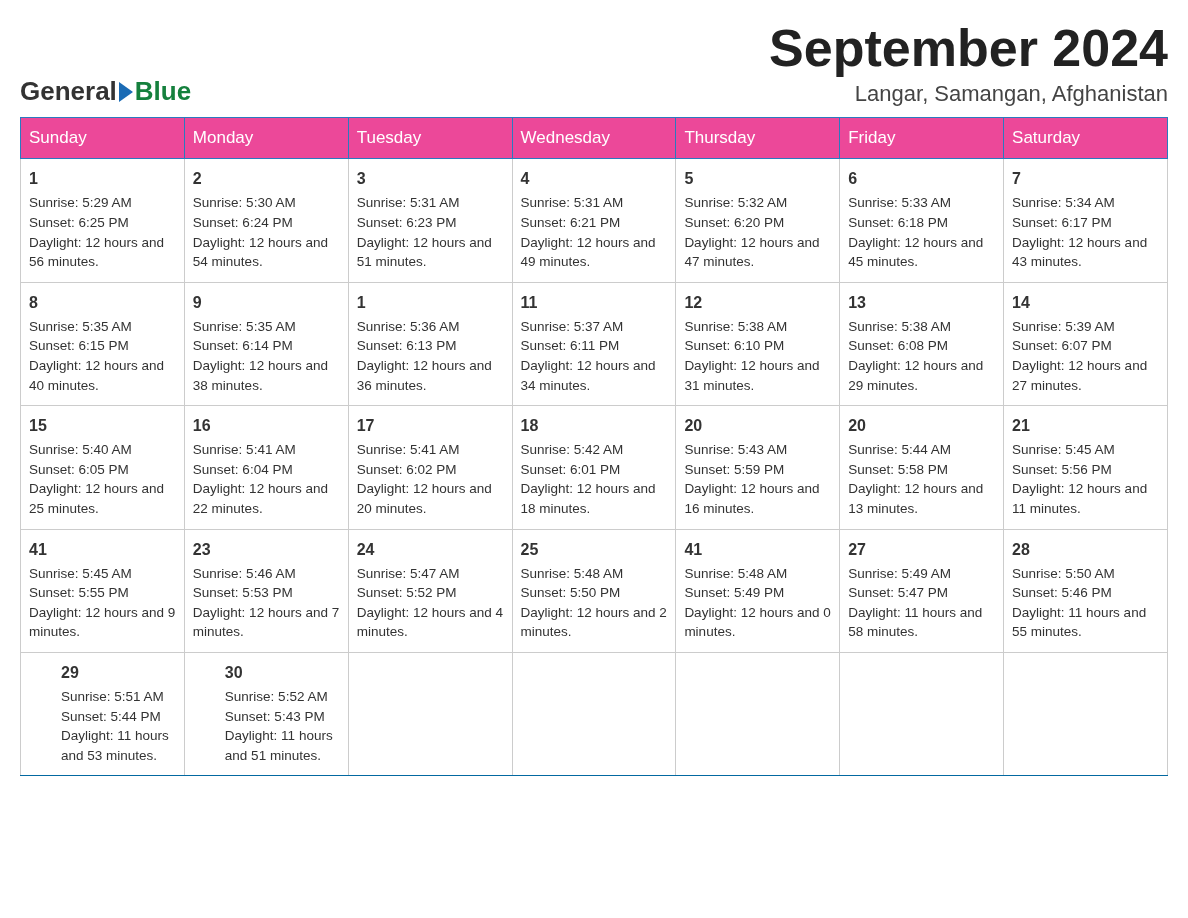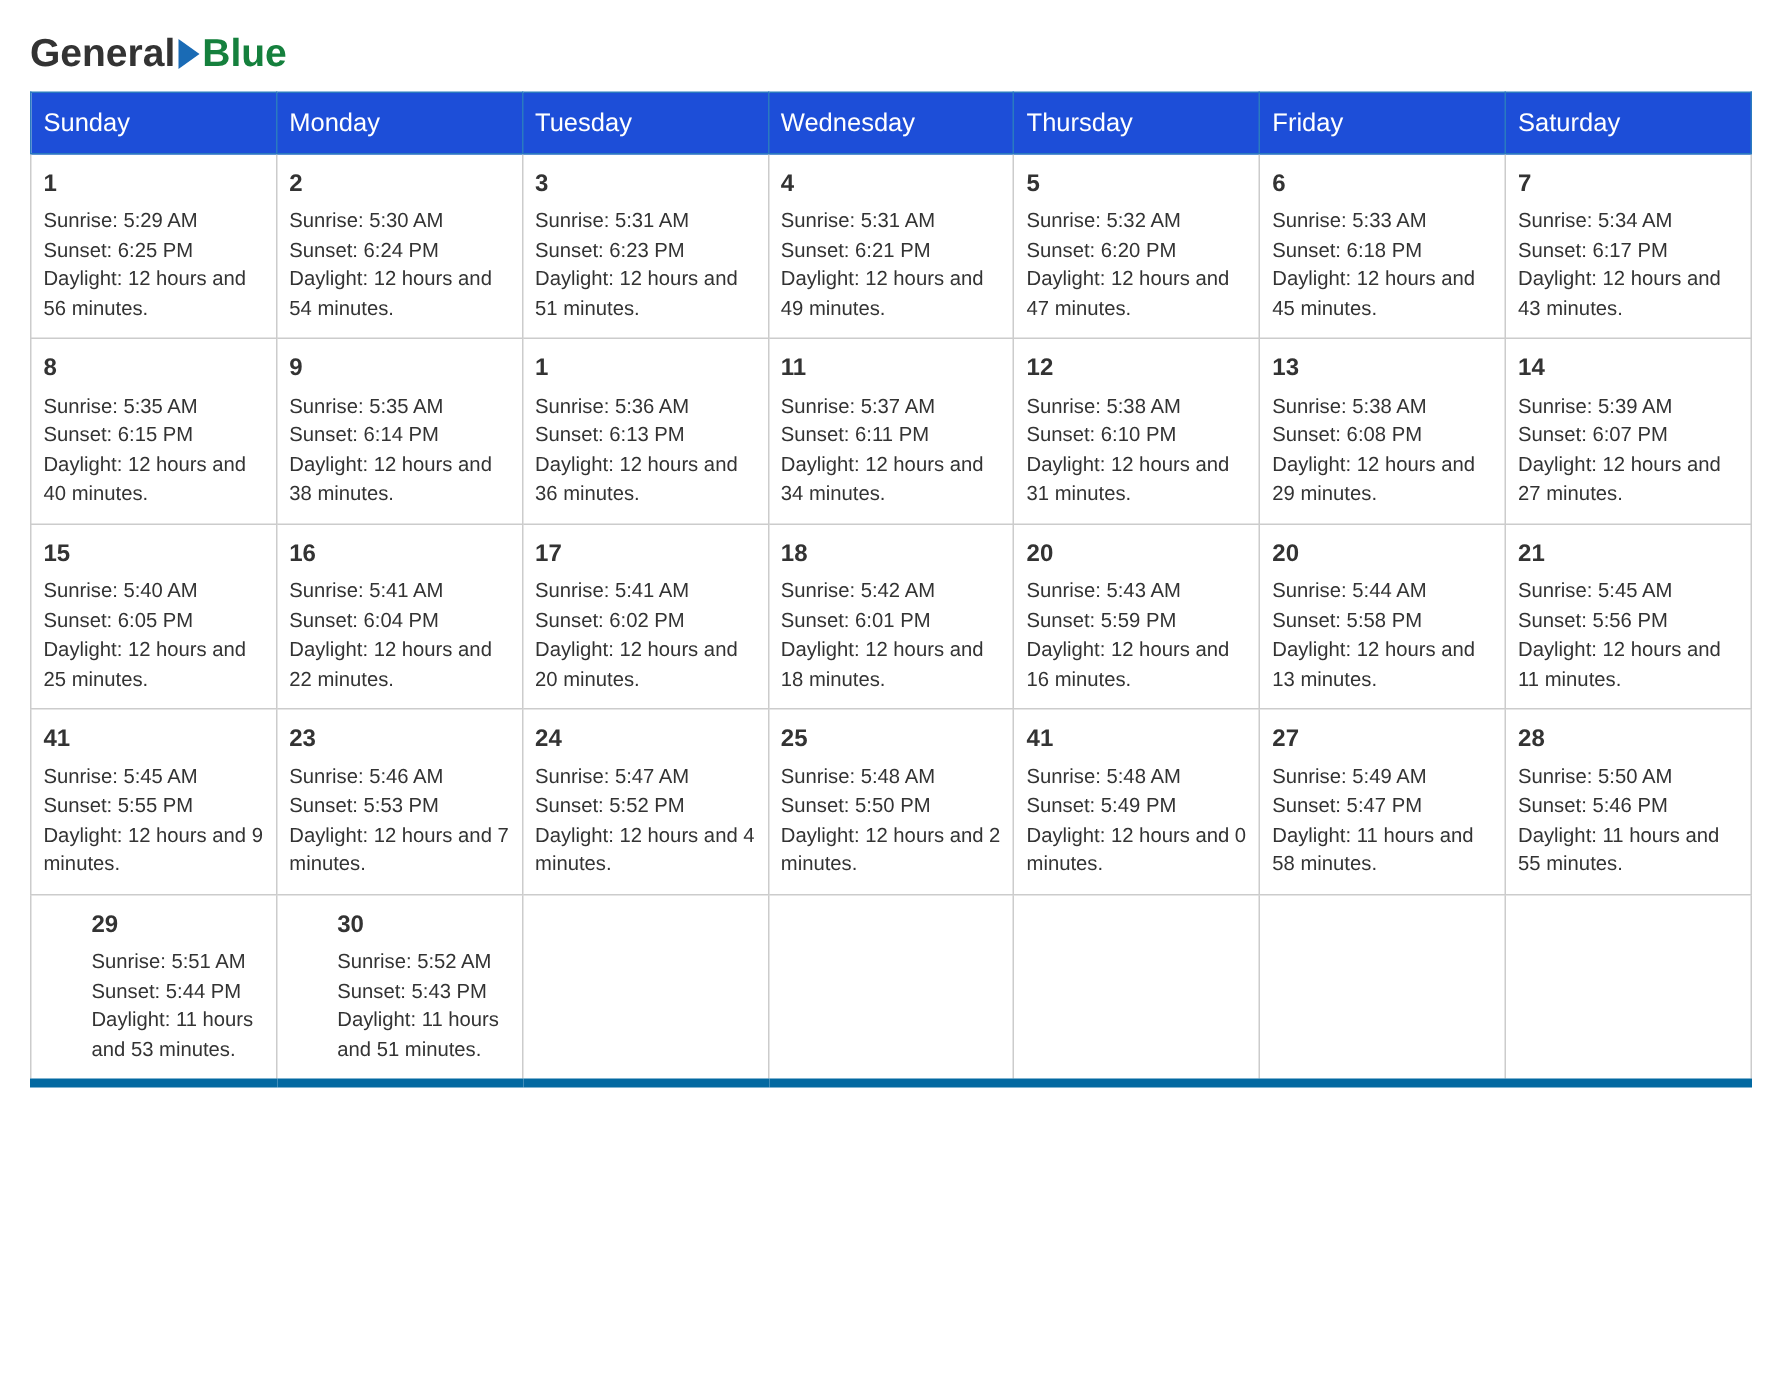--- a/index.html
+++ b/index.html
@@ -56,21 +56,21 @@
       font-size: 22px;
       color: #444;
       margin-top: 4px;
     }
     .calendar-table {
       width: 100%;
       border-collapse: collapse;
       margin-top: 10px;
     }
     .calendar-table th {
-      background-color: #1d4ed8;
+      background-color: #ec4899;
       color: #fff;
       padding: 10px 8px;
       font-size: 17px;
       font-weight: normal;
       text-align: left;
       border: 1px solid #2a7abf;
     }
     .calendar-table td {
       vertical-align: top;
       padding: 8px 8px 10px 8px;
@@ -85,34 +85,38 @@
       font-size: 16px;
       font-weight: bold;
       display: block;
       margin-bottom: 3px;
     }
     .empty-cell {
       background: #fff;
       border: 1px solid #ccc;
     }
     tr:last-child td {
-      border-bottom: 6px solid #0369a1;
+      border-bottom: 1px solid #0369a1;
       padding-left: 40px;
     }
   </style>
 </head>
 <body>
 
 <div class="header">
   <div class="logo">
     <div class="logo-text">
       <span class="logo-general">General</span>
       <span class="logo-arrow"></span>
       <span class="logo-blue">Blue</span>
     </div>
+  </div>
+  <div class="title-block">
+    <div class="month-title">September 2024</div>
+    <div class="location">Langar, Samangan, Afghanistan</div>
   </div>
 </div>
 
 <table class="calendar-table">
   <thead>
     <tr>
     <th>Sunday</th>
         <th>Monday</th>
         <th>Tuesday</th>
         <th>Wednesday</th>

